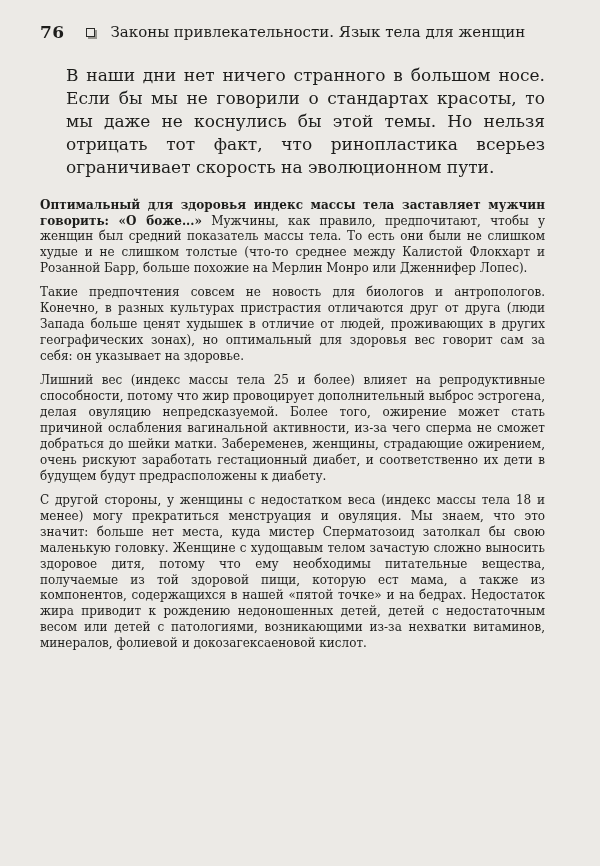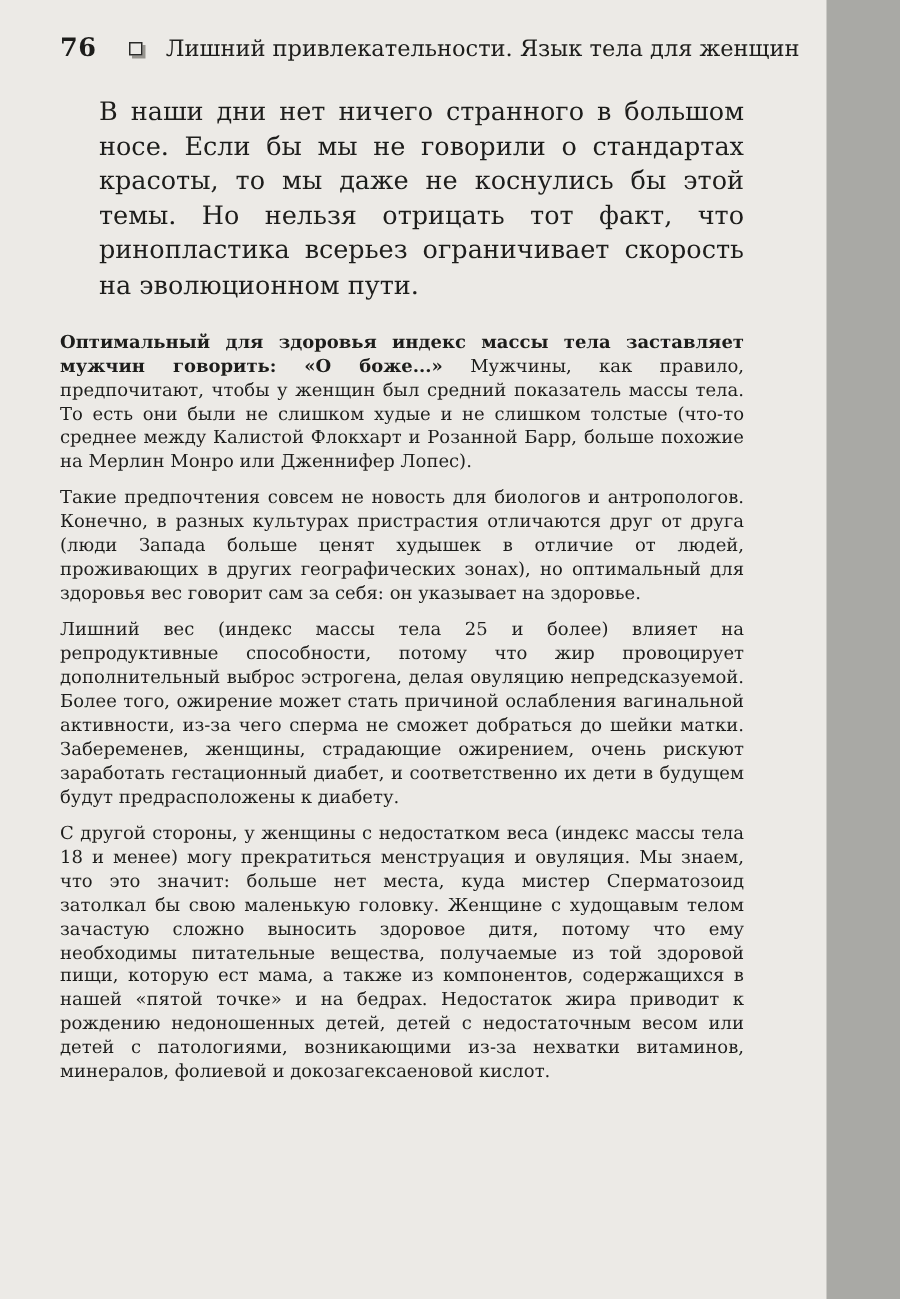--- a/index.html
+++ b/index.html
@@ -4,21 +4,21 @@
 <style>
   * { box-sizing: border-box; }
   html, body { margin: 0; padding: 0; }
   body {
     width: 600px;
     height: 866px;
     background: #a9a9a5;
     font-family: "DejaVu Serif", "Liberation Serif", serif;
   }
   .page {
-    width: 551px;
+    width: 600px;
     height: 866px;
     padding: 14px 55px 0 40px;
     overflow: hidden;
     background: #eceae6;
     color: #1d1d1b;
   }
   .page-header {
     display: flex;
     align-items: center;
     margin: 8px 0 22px 0;
@@ -58,21 +58,21 @@
   }
 </style>
 </head>
 <body>
 
 <div class="page">
 
   <header class="page-header">
     <span class="page-num">76</span>
     <span class="square-icon"></span>
-    <span class="running-title">Лишний привлекательности. Язык тела для женщин</span>
+    <span class="running-title">Законы привлекательности. Язык тела для женщин</span>
   </header>
 
   <div class="quote">В наши дни нет ничего странного в большом носе. Если бы мы не говорили о стандартах красоты, то мы даже не коснулись бы этой темы. Но нельзя отрицать тот факт, что ринопластика всерьез ограничивает скорость на эволюционном пути.</div>
 
   <div class="body-text">
     <p><b class="lead">Оптимальный для здоровья индекс массы тела заставляет мужчин говорить: «О боже...»</b><span> Мужчины, как правило, предпочитают, чтобы у женщин был средний показатель массы тела. То есть они были не слишком худые и не слишком толстые (что-то среднее между Калистой Флокхарт и Розанной Барр, больше похожие на Мерлин Монро или Дженнифер Лопес).</span></p>
     <p><span>Такие предпочтения совсем не новость для биологов и антропологов. Конечно, в разных культурах пристрастия отличаются друг от друга (люди Запада больше ценят худышек в отличие от людей, проживающих в других географических зонах), но оптимальный для здоровья вес говорит сам за себя: он указывает на здоровье.</span></p>
     <p><span>Лишний вес (индекс массы тела 25 и более) влияет на репродуктивные способности, потому что жир провоцирует дополнительный выброс эстрогена, делая овуляцию непредсказуемой. Более того, ожирение может стать причиной ослабления вагинальной активности, из-за чего сперма не сможет добраться до шейки матки. Забеременев, женщины, страдающие ожирением, очень рискуют заработать гестационный диабет, и соответственно их дети в будущем будут предрасположены к диабету.</span></p>
     <p><span>С другой стороны, у женщины с недостатком веса (индекс массы тела 18 и менее) могу прекратиться менструация и овуляция. Мы знаем, что это значит: больше нет места, куда мистер Сперматозоид затолкал бы свою маленькую головку. Женщине с худощавым телом зачастую сложно выносить здоровое дитя, потому что ему необходимы питательные вещества, получаемые из той здоровой пищи, которую ест мама, а также из компонентов, содержащихся в нашей «пятой точке» и на бедрах. Недостаток жира приводит к рождению недоношенных детей, детей с недостаточным весом или детей с патологиями, возникающими из-за нехватки витаминов, минералов, фолиевой и докозагексаеновой кислот.</span></p>
 

